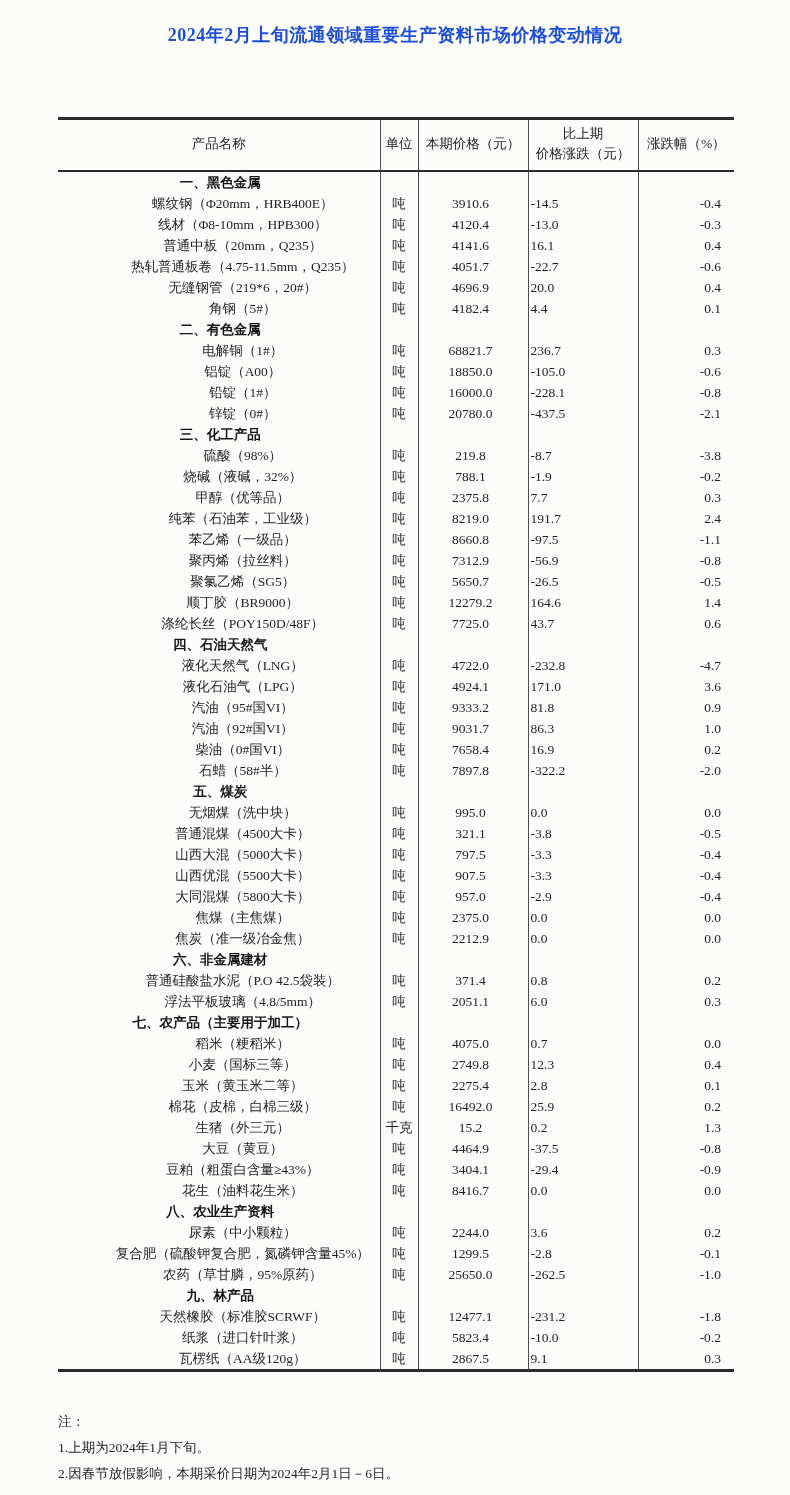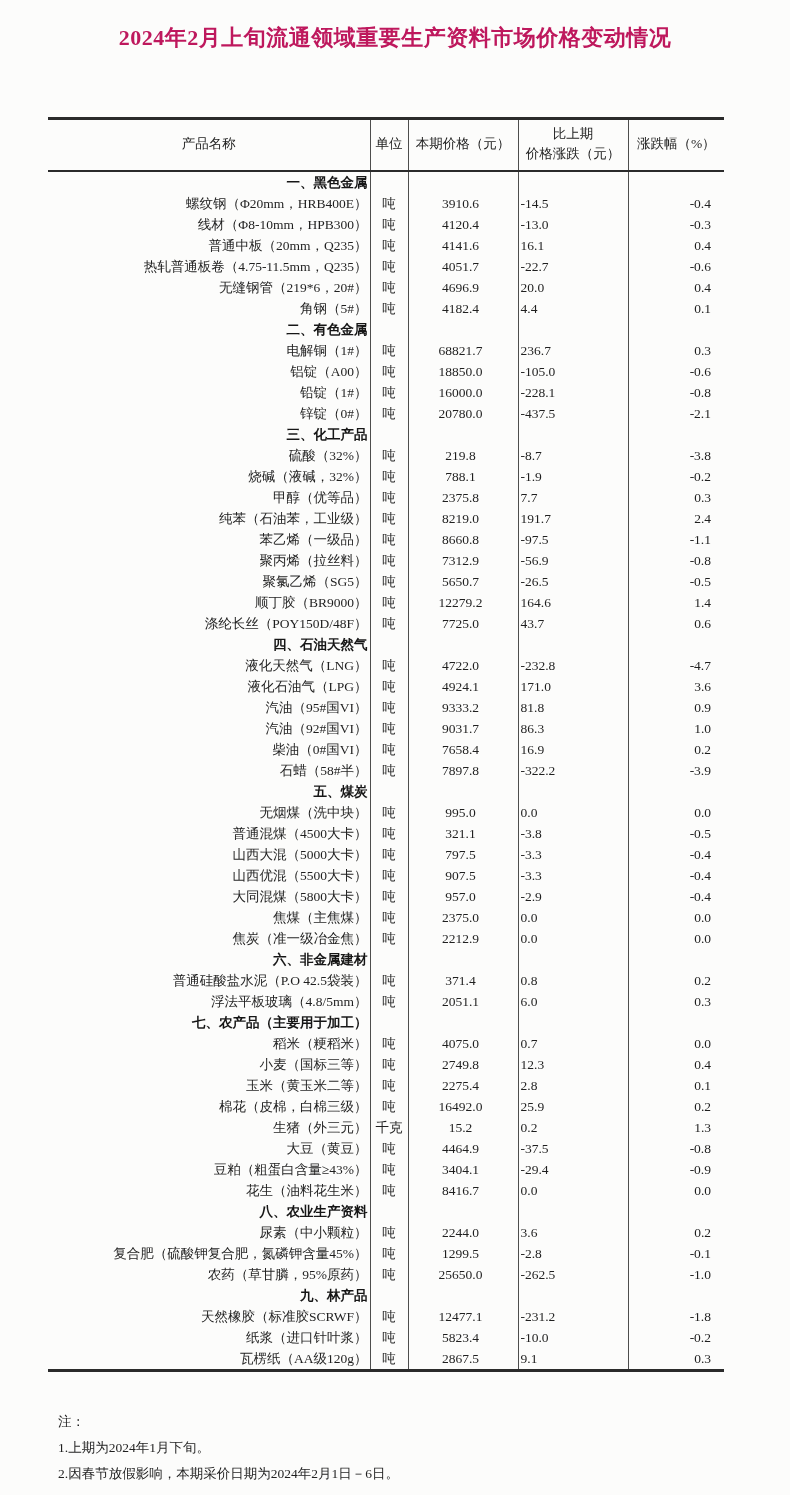--- a/index.html
+++ b/index.html
@@ -13,28 +13,28 @@
     position: relative;
     width: 790px;
     height: 1495px;
     background: #fcfcfb;
     overflow: hidden;
   }
   .doc-title {
     margin: 0;
     padding-top: 23px;
     text-align: center;
-    font-size: 22px;
+    font-size: 18px;
     font-weight: bold;
     letter-spacing: 0.5px;
-    color: #be185d;
+    color: #1d4ed8;
   }
   table.price-table {
     position: absolute;
-    left: 48px;
+    left: 58px;
     top: 117px;
     width: 676px;
     border-collapse: collapse;
     table-layout: fixed;
     border-top: 3px solid #2b2b2b;
     border-bottom: 3px solid #2b2b2b;
   }
   col.c-name   { width: 322px; }
   col.c-unit   { width: 38px;  }
   col.c-price  { width: 110px; }
@@ -58,21 +58,21 @@
   }
   tbody td {
     font-size: 13.5px;
     height: 21px;
     line-height: 21px;
     padding: 0 2px;
     overflow: hidden;
     white-space: nowrap;
     color: #1f1f1f;
   }
-  td.cell-name    { text-align: right; padding-left: 50px; }
+  td.cell-name    { text-align: center; padding-left: 50px; }
   tr.section-row td.cell-name {
     padding-left: 5px;
     font-weight: bold;
     color: #161616;
   }
   td.cell-unit    { text-align: center; }
   td.cell-price   { text-align: center; padding-right: 7px; }
   td.cell-change  { text-align: left; padding-right: 7px; }
   td.cell-pct     { text-align: right; padding-right: 13px; }
 
@@ -197,21 +197,21 @@
           <td class="cell-pct">-2.1</td>
         </tr>
         <tr class="section-row">
           <td class="cell-name">三、化工产品</td>
           <td class="cell-unit"></td>
           <td class="cell-price"></td>
           <td class="cell-change"></td>
           <td class="cell-pct"></td>
         </tr>
         <tr>
-          <td class="cell-name">硫酸（32%）</td>
+          <td class="cell-name">硫酸（98%）</td>
           <td class="cell-unit">吨</td>
           <td class="cell-price">219.8</td>
           <td class="cell-change">-8.7</td>
           <td class="cell-pct">-3.8</td>
         </tr>
         <tr>
           <td class="cell-name">烧碱（液碱，32%）</td>
           <td class="cell-unit">吨</td>
           <td class="cell-price">788.1</td>
           <td class="cell-change">-1.9</td>
@@ -306,21 +306,21 @@
           <td class="cell-unit">吨</td>
           <td class="cell-price">7658.4</td>
           <td class="cell-change">16.9</td>
           <td class="cell-pct">0.2</td>
         </tr>
         <tr>
           <td class="cell-name">石蜡（58#半）</td>
           <td class="cell-unit">吨</td>
           <td class="cell-price">7897.8</td>
           <td class="cell-change">-322.2</td>
-          <td class="cell-pct">-3.9</td>
+          <td class="cell-pct">-2.0</td>
         </tr>
         <tr class="section-row">
           <td class="cell-name">五、煤炭</td>
           <td class="cell-unit"></td>
           <td class="cell-price"></td>
           <td class="cell-change"></td>
           <td class="cell-pct"></td>
         </tr>
         <tr>
           <td class="cell-name">无烟煤（洗中块）</td>

